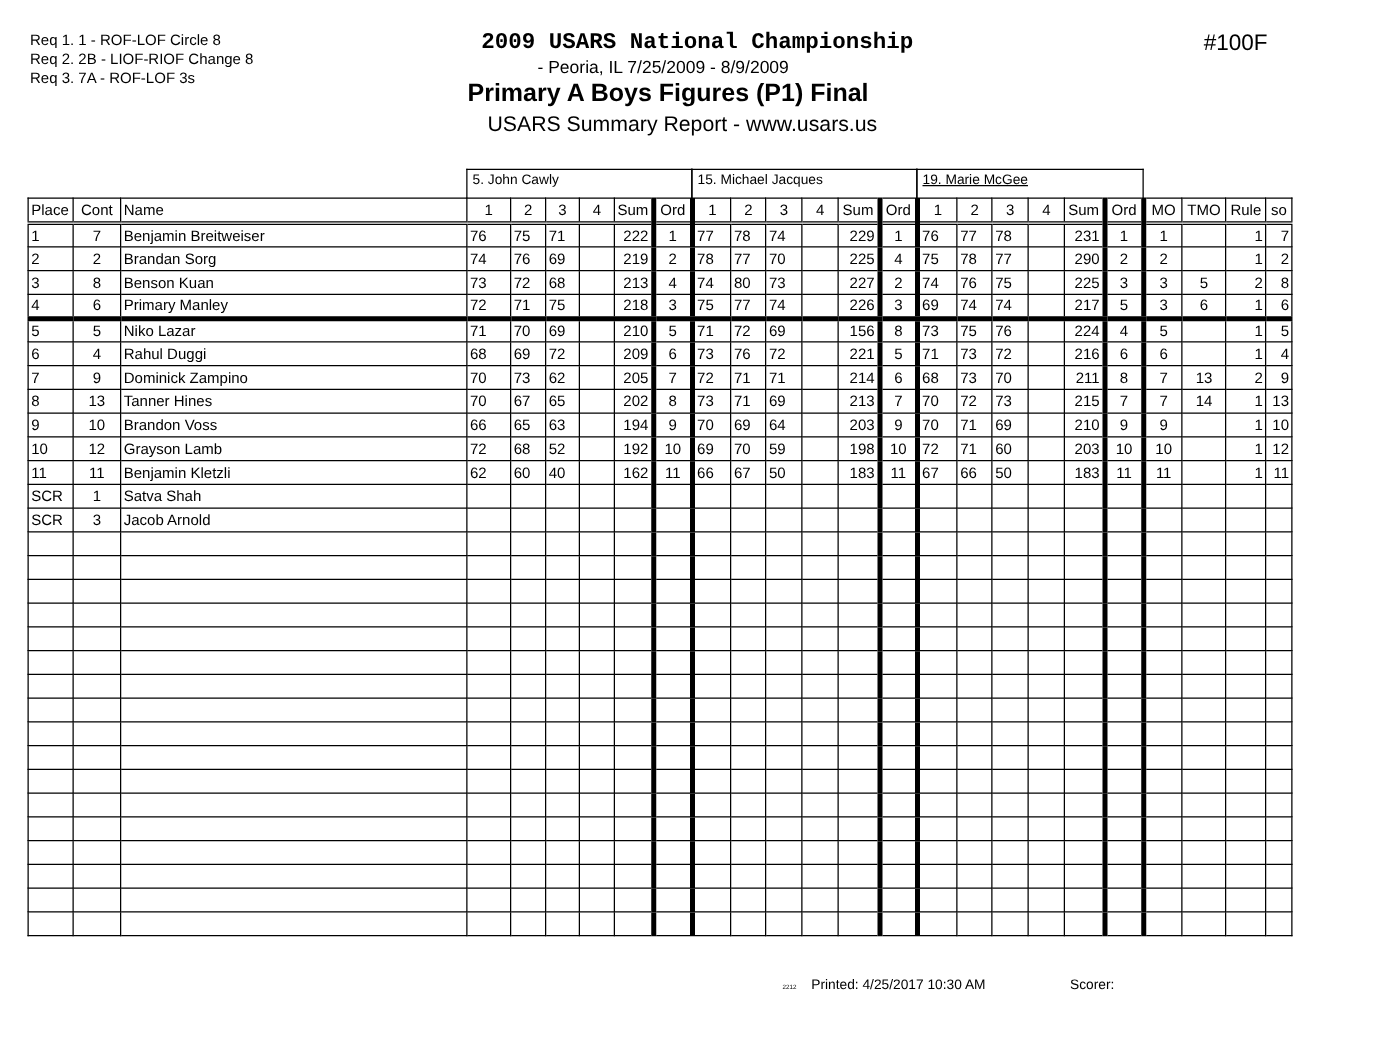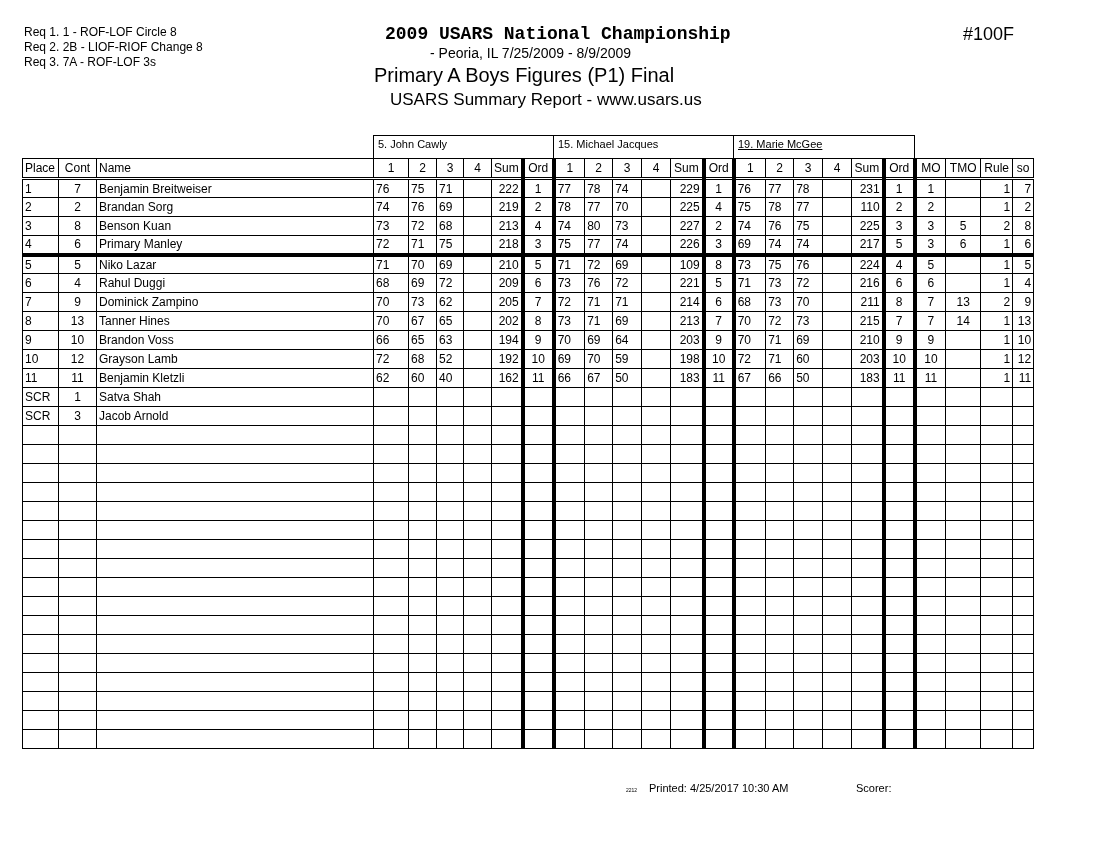--- a/index.html
+++ b/index.html
@@ -2,21 +2,21 @@
 <html><head>
 <meta charset="utf-8">
 <style>
   html, body { margin:0; padding:0; background:#ffffff; }
   body { width:1100px; height:850px; position:relative; overflow:hidden;
          font-family:"Liberation Sans", sans-serif; color:#000; }
   .reqs { position:absolute; left:24px; top:25px; font-size:12px; line-height:15px; }
   .title-block { position:absolute; left:0; top:24px; width:1100px; }
   .t1 { position:absolute; left:385px; top:0; font-size:18px; font-weight:bold;font-family:Liberation Mono, monospace; }
   .t2 { position:absolute; left:430px; top:21px; font-size:14px; }
-  .t3 { position:absolute; left:374px; top:40px; font-size:20px; font-weight:normal; }
+  .t3 { position:absolute; left:374px; top:40px; font-size:20px; font-weight:bold; }
   .t4 { position:absolute; left:390px; top:66px; font-size:17px; }
   .code { position:absolute; left:963px; top:24px; font-size:18px; font-weight:normal; }
 
   .judges { position:absolute; top:135px; left:0; height:23px; }
   .judge { position:absolute; top:0; height:24px; border:1px solid #000; border-bottom:none;
            font-size:11px; line-height:16px; padding-left:4px; box-sizing:border-box; }
 
   table.grid { position:absolute; left:22px; top:158px; border-collapse:collapse; table-layout:fixed; }
   table.grid td, table.grid th { border:1px solid #000; height:19px; padding:0 2px; font-size:12px;
        font-weight:normal; white-space:nowrap; overflow:hidden; box-sizing:border-box; }
@@ -154,21 +154,21 @@
         <td class="l tl">78</td>
         <td class="l">77</td>
         <td class="l">70</td>
         <td class="l"></td>
         <td class="r">225</td>
         <td class="ordc tl">4</td>
         <td class="l tl">75</td>
         <td class="l">78</td>
         <td class="l">77</td>
         <td class="l"></td>
-        <td class="r">110</td>
+        <td class="r">290</td>
         <td class="ordc tl">2</td>
         <td class="c tl">2</td>
         <td class="c"></td>
         <td class="r">1</td>
         <td class="r">2</td>
       </tr>
       <tr class="bold">
         <td class="l">3</td>
         <td class="c">8</td>
         <td class="l">Benson Kuan</td>
@@ -229,21 +229,21 @@
         <td class="l">71</td>
         <td class="l">70</td>
         <td class="l">69</td>
         <td class="l"></td>
         <td class="r">210</td>
         <td class="ordc tl">5</td>
         <td class="l tl">71</td>
         <td class="l">72</td>
         <td class="l">69</td>
         <td class="l"></td>
-        <td class="r">109</td>
+        <td class="r">156</td>
         <td class="ordc tl">8</td>
         <td class="l tl">73</td>
         <td class="l">75</td>
         <td class="l">76</td>
         <td class="l"></td>
         <td class="r">224</td>
         <td class="ordc tl">4</td>
         <td class="c tl">5</td>
         <td class="c"></td>
         <td class="r">1</td>

